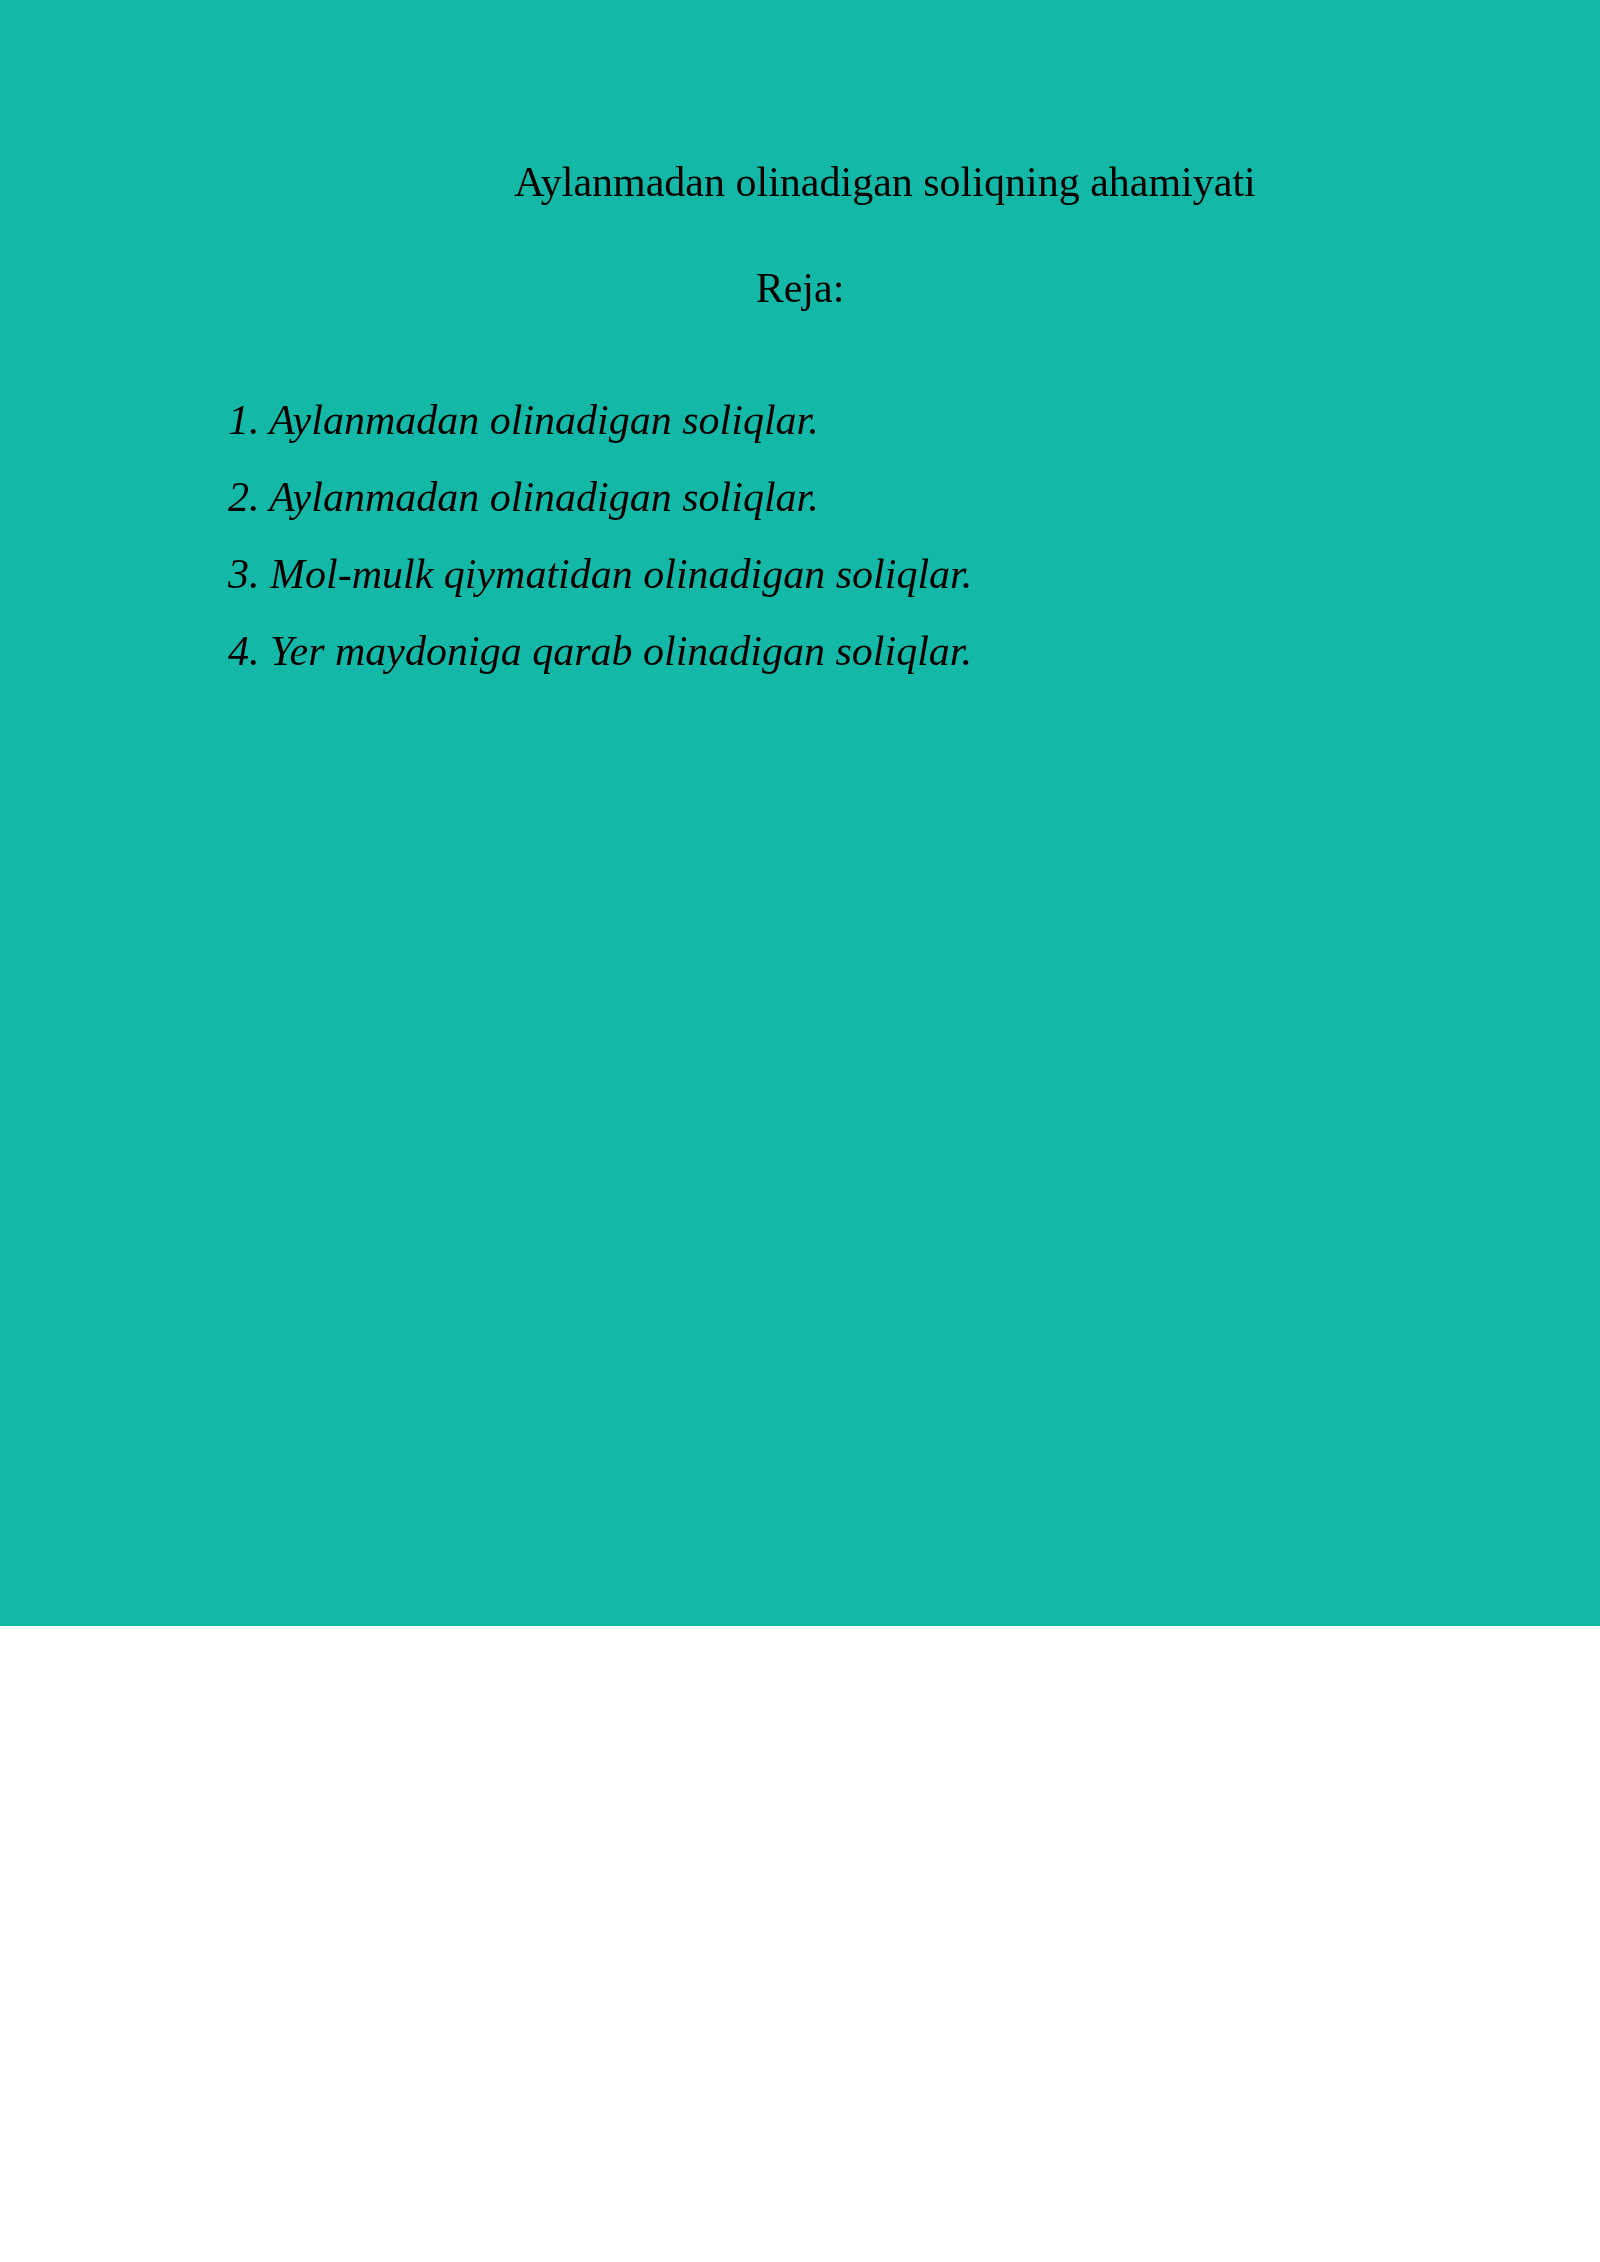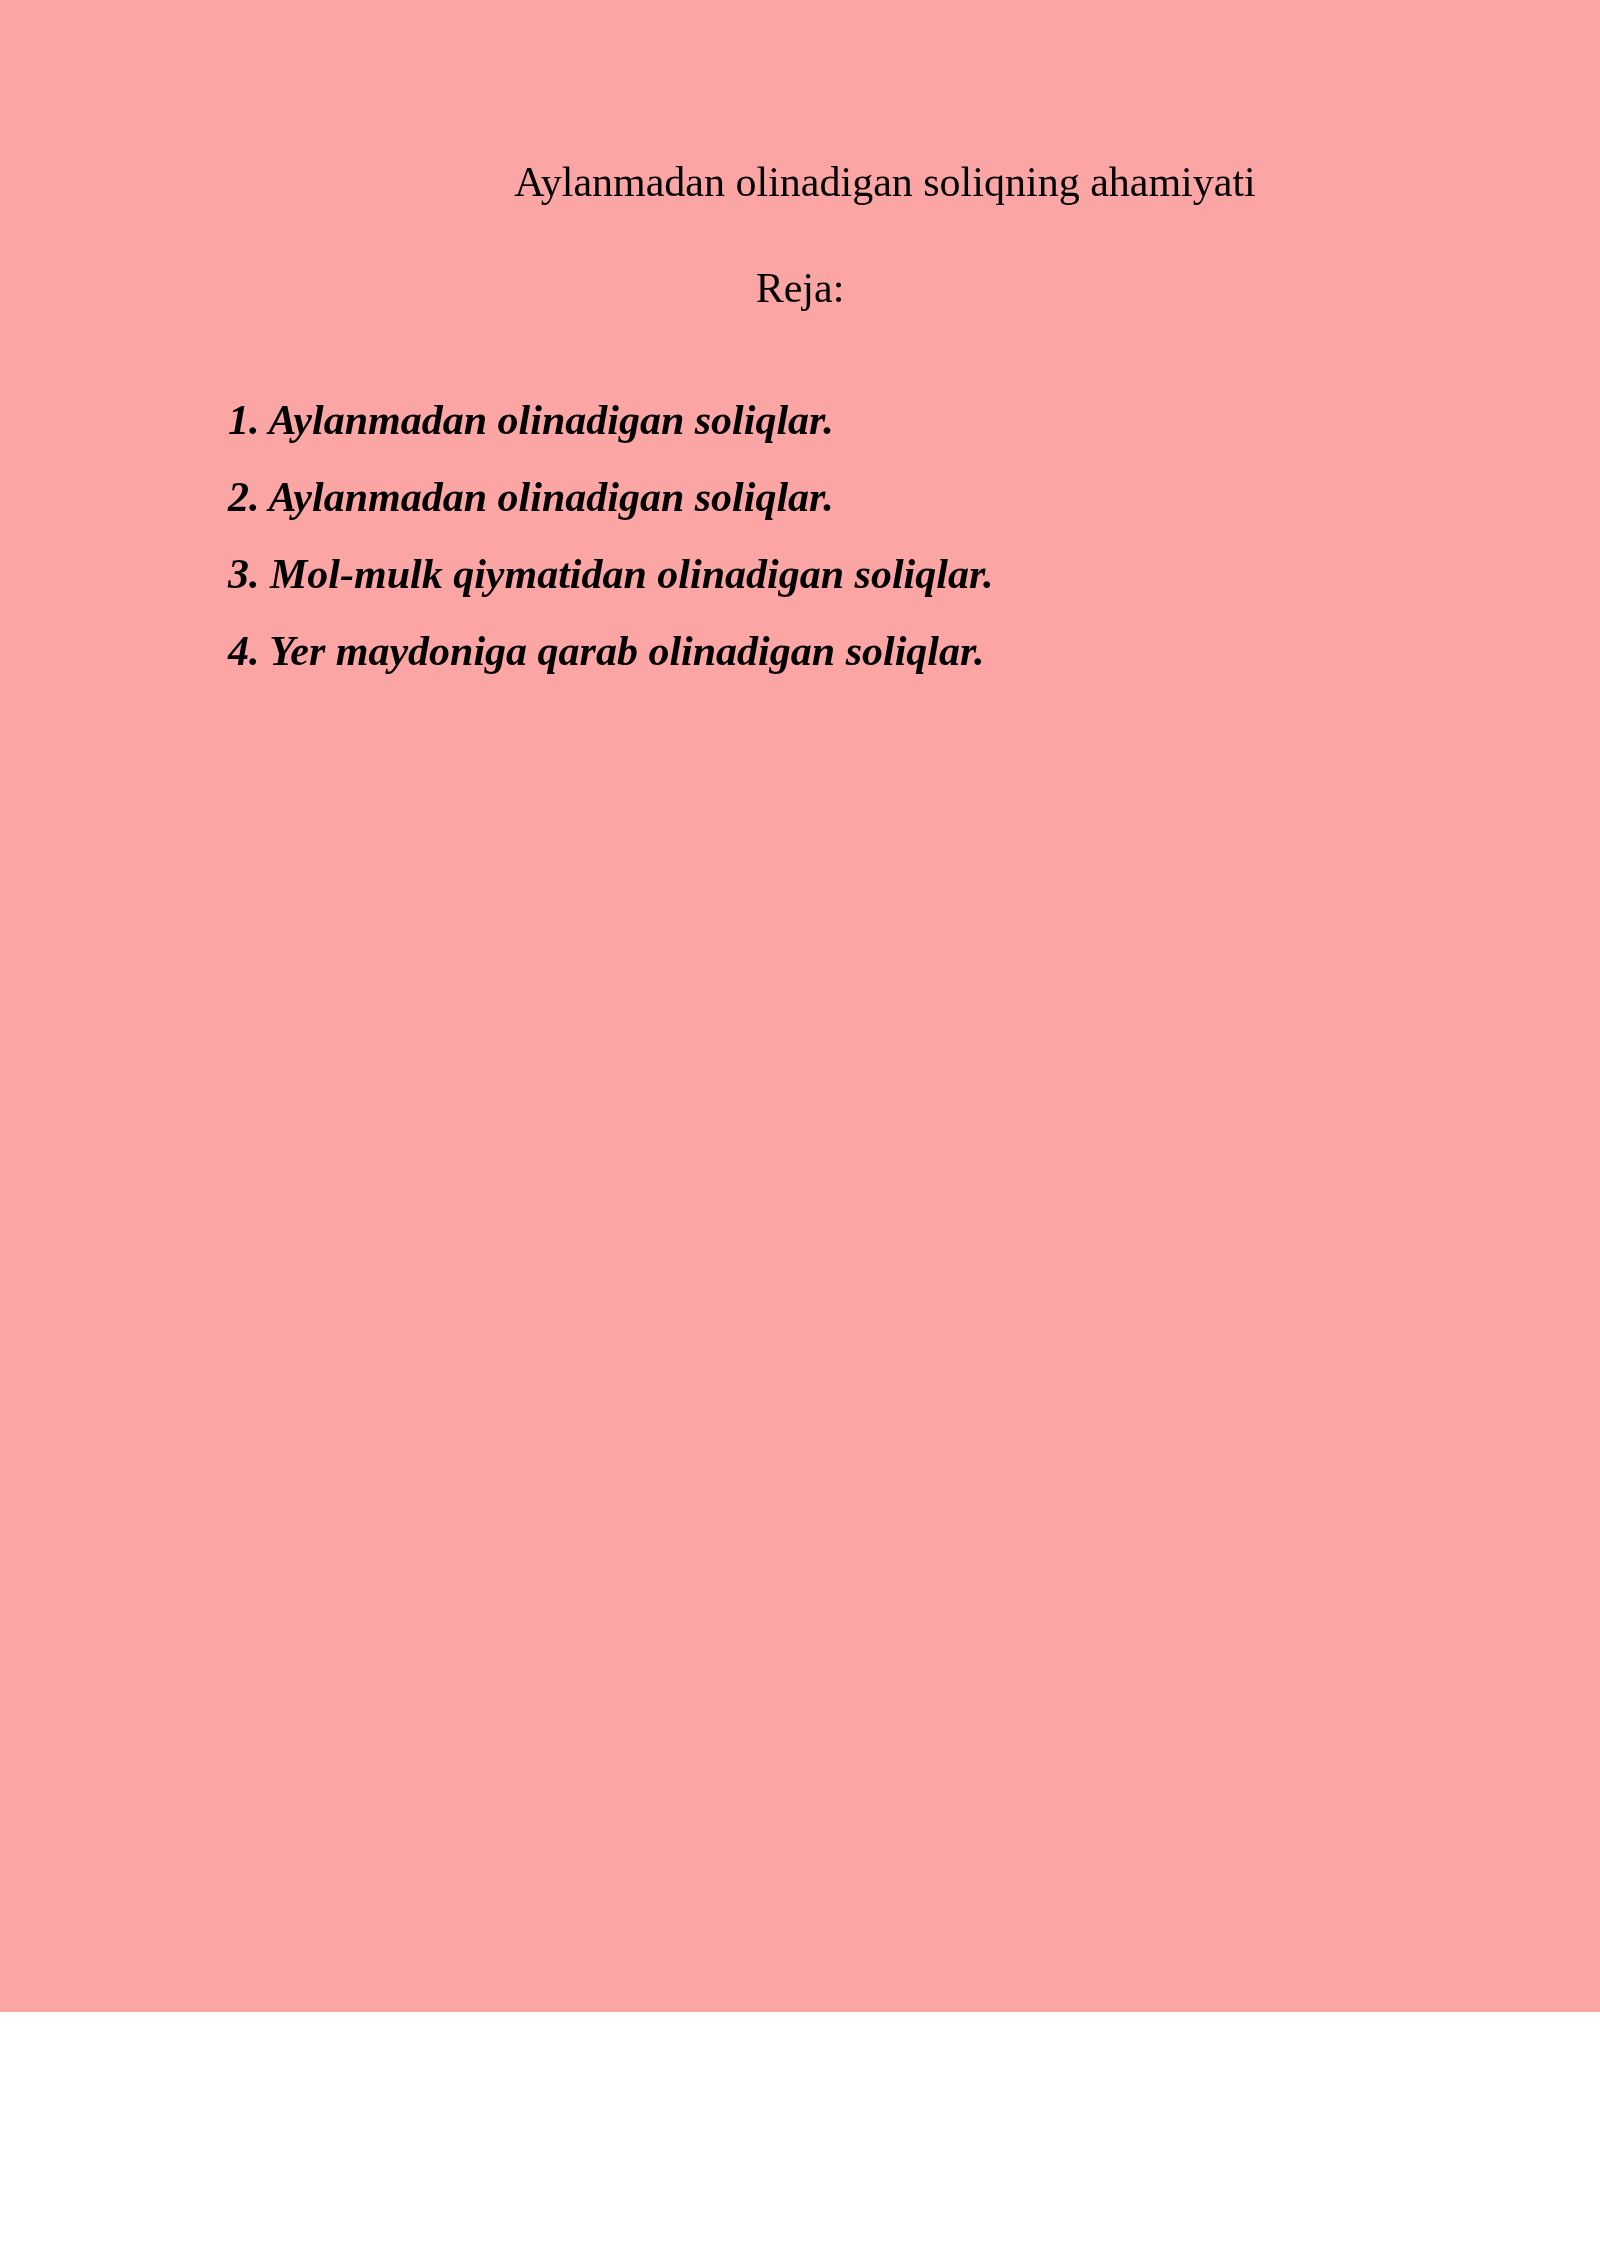--- a/index.html
+++ b/index.html
@@ -3,22 +3,22 @@
 <meta charset="utf-8">
 <style>
   html, body {
     margin: 0;
     padding: 0;
     background: #ffffff;
   }
   .page {
     position: relative;
     width: 1600px;
-    height: 2012px;
-    background: #fca5a5;
+    height: 1626px;
+    background: #14b8a6;
     color: #000000;
     font-family: "Liberation Serif", "DejaVu Serif", serif;
     overflow: hidden;
   }
   .doc-title {
     position: absolute;
     top: 158px;
     left: 0;
     width: 1600px;
     box-sizing: border-box;
@@ -41,21 +41,21 @@
     line-height: 1.15;
     font-weight: normal;
     margin: 0;
   }
   .plan-list {
     position: absolute;
     top: 396px;
     left: 228px;
     font-size: 42px;
     font-style: italic;
-    font-weight: bold;
+    font-weight: normal;
   }
   .plan-item {
     line-height: 48px;
     margin: 0 0 29px 0;       
     white-space: nowrap;
   }
 </style>
 </head>
 <body>
 

